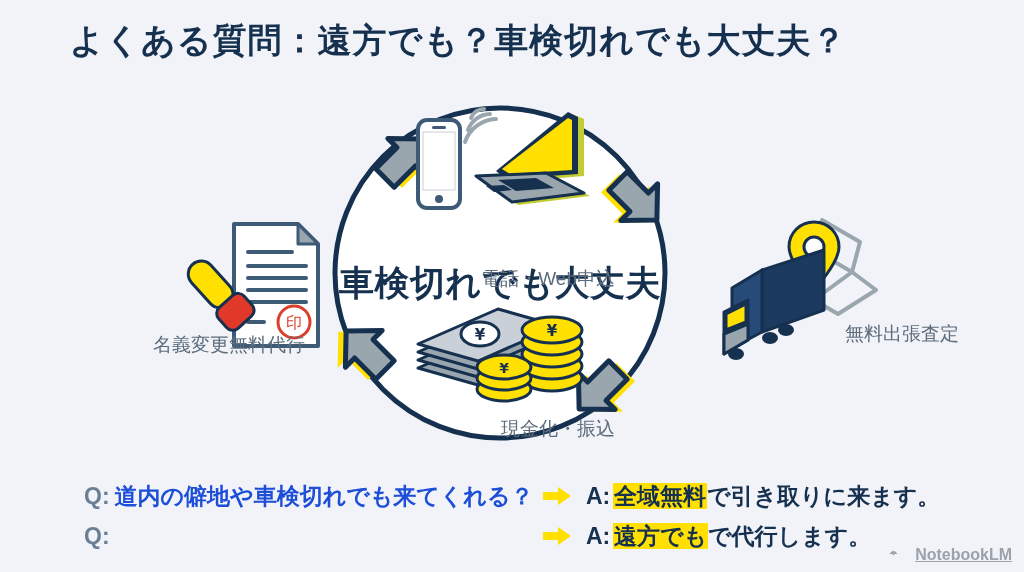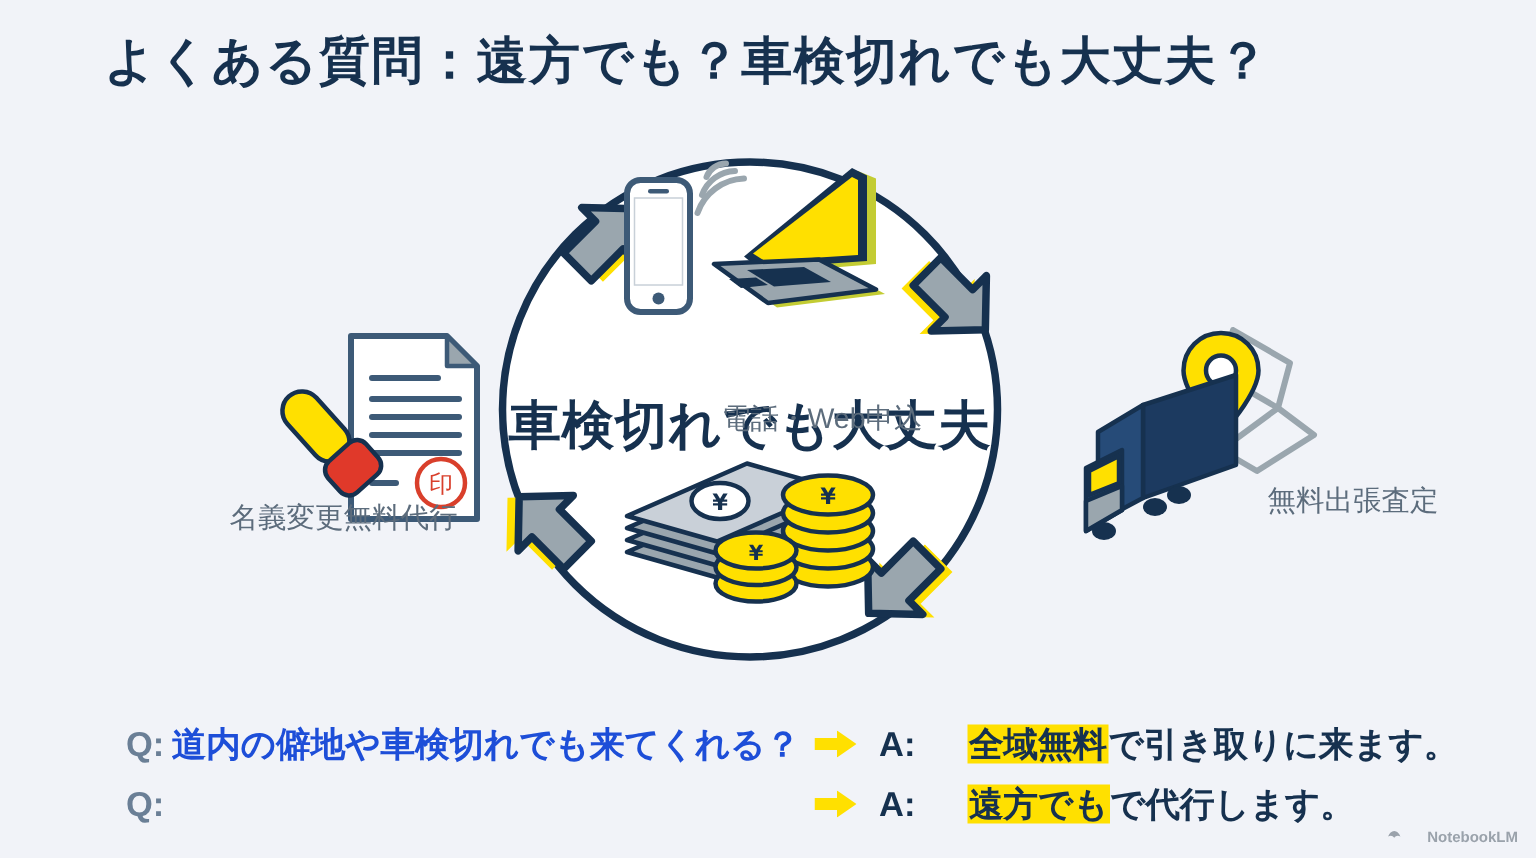--- a/index.html
+++ b/index.html
@@ -57,29 +57,29 @@
   .arrow-sep{
     position:absolute;left:543px;top:50%;transform:translateY(-50%);
     width:28px;height:18px;
   }
   .a-mark{
     position:absolute;left:586px;
     font-size:23px;font-weight:bold;color:#16314f;
   }
   .a-text{
     position:absolute;left:613px;
-    font-size:23px;font-weight:bold;color:#16314f;white-space:nowrap;margin-left:32px;
+    font-size:23px;font-weight:bold;color:#16314f;white-space:nowrap;
   }
   .hl{background:#ffe000;padding:0 1px;}
 
   
   #watermark{
     position:absolute;right:12px;bottom:8px;
     display:flex;align-items:center;gap:16px;
-    font-size:10px;color:#9aa2ab;font-weight:bold;
+    font-size:16px;color:#9aa2ab;font-weight:bold;text-decoration:underline;
   }
   #watermark svg{display:block;}
 </style>
 </head>
 <body>
 
 <div class="stage">
 
   <div id="title">よくある質問：遠方でも？車検切れでも大丈夫？</div>
 
@@ -217,20 +217,21 @@
           <rect x="38" y="30" width="26" height="54" rx="13" fill="#ffe000" stroke="#16314f" stroke-width="3"></rect>
           <rect x="34" y="80" width="34" height="28" rx="8" fill="#e0392a" stroke="#16314f" stroke-width="3"></rect>
         </g>
       </g>
     </svg>
 
     <div id="center-text">車検切れでも大丈夫</div>
 
     <div class="node-label" id="label-top">電話・Web申込</div>
     <div class="node-label" id="label-right">無料出張査定</div>
+    <div class="node-label" id="label-bottom">現金化・振込</div>
     <div class="node-label" id="label-left">名義変更無料代行</div>
   </div>
 
   <div id="qa">
 
     <div class="qa-row">
       <span class="q-mark">Q:</span>
       <span class="q-text">道内の僻地や車検切れでも来てくれる？</span>
       <svg class="arrow-sep" viewBox="0 0 28 18">
         <polygon points="0,5 15,5 15,0 28,9 15,18 15,13 0,13" fill="#ffe000"></polygon>

